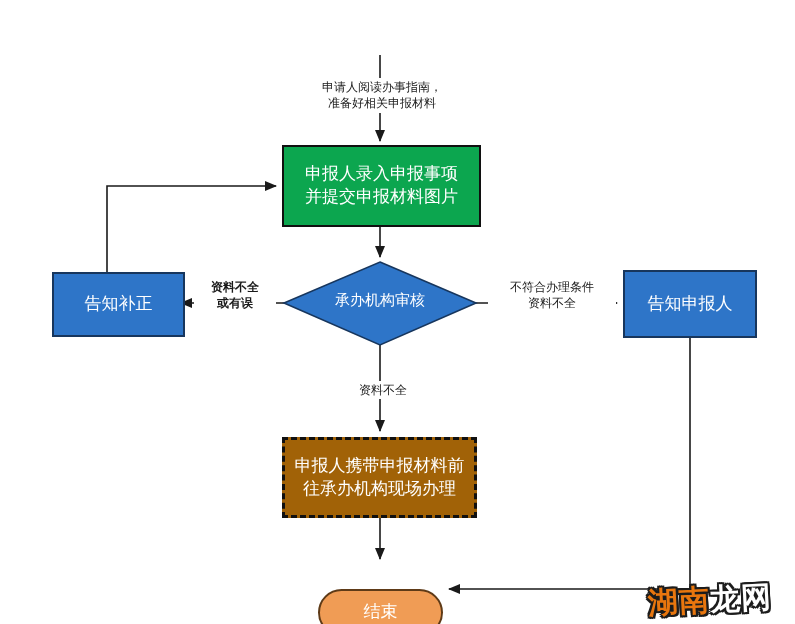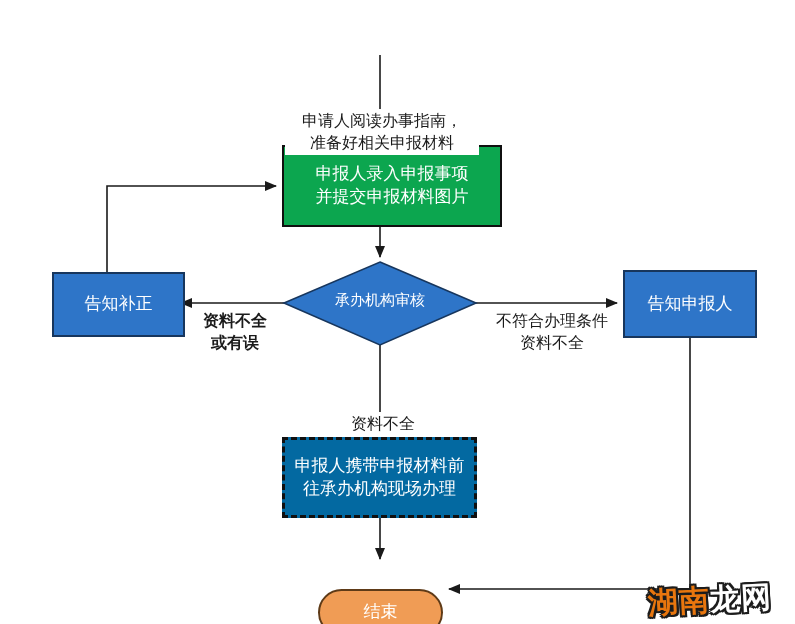--- a/index.html
+++ b/index.html
@@ -24,47 +24,46 @@
   .terminator{
     background:#F09C55;
     border:2px solid #5E3A17;
     border-radius:24px;
   }
   .process{
     background:#0CA64F;
     border:2px solid #101010;
   }
   .process-dashed{
-    background:#0369a1;
+    background:#a16207;
     border:3px dashed #101010;
   }
   .info-box{
     background:#2E75C8;
     border:2px solid #17365D;
   }
   .node-start{left:318px;top:8px;width:120px;height:47px;}
-  .node-entry{left:282px;top:145px;width:220px;height:82px;}
+  .node-entry{left:282px;top:145px;width:199px;height:82px;}
   .node-correction{left:52px;top:272px;width:133px;height:65px;}
   .node-applicant{left:623px;top:270px;width:134px;height:68px;}
   .node-onsite{left:282px;top:437px;width:195px;height:81px;}
   .node-end{left:318px;top:589px;width:125px;height:47px;}
   .diamond-label{
     position:absolute;left:290px;top:291px;width:180px;
     text-align:center;color:#ffffff;font-size:15px;
   }
   .edge-label{
     position:absolute;
     background:#ffffff;
     color:#1A1A1A;
-    font-size:16px;
+    font-size:12px;
     line-height:1.36;
     text-align:center;
     white-space:pre-line;
     padding:1px 2px;
-    margin-top:31px;
   }
   .lbl-prepare{left:285px;top:78px;width:190px;}
   .lbl-incomplete{left:194px;top:278px;width:78px;font-weight:bold;}
   .lbl-rejected{left:488px;top:278px;width:124px;}
   .lbl-approved{left:342px;top:381px;width:78px;}
   #watermark{
     position:absolute;left:648px;top:580px;
     font-family:"Liberation Sans","DejaVu Sans",sans-serif;
     font-size:30px;font-weight:bold;
     letter-spacing:1px;

